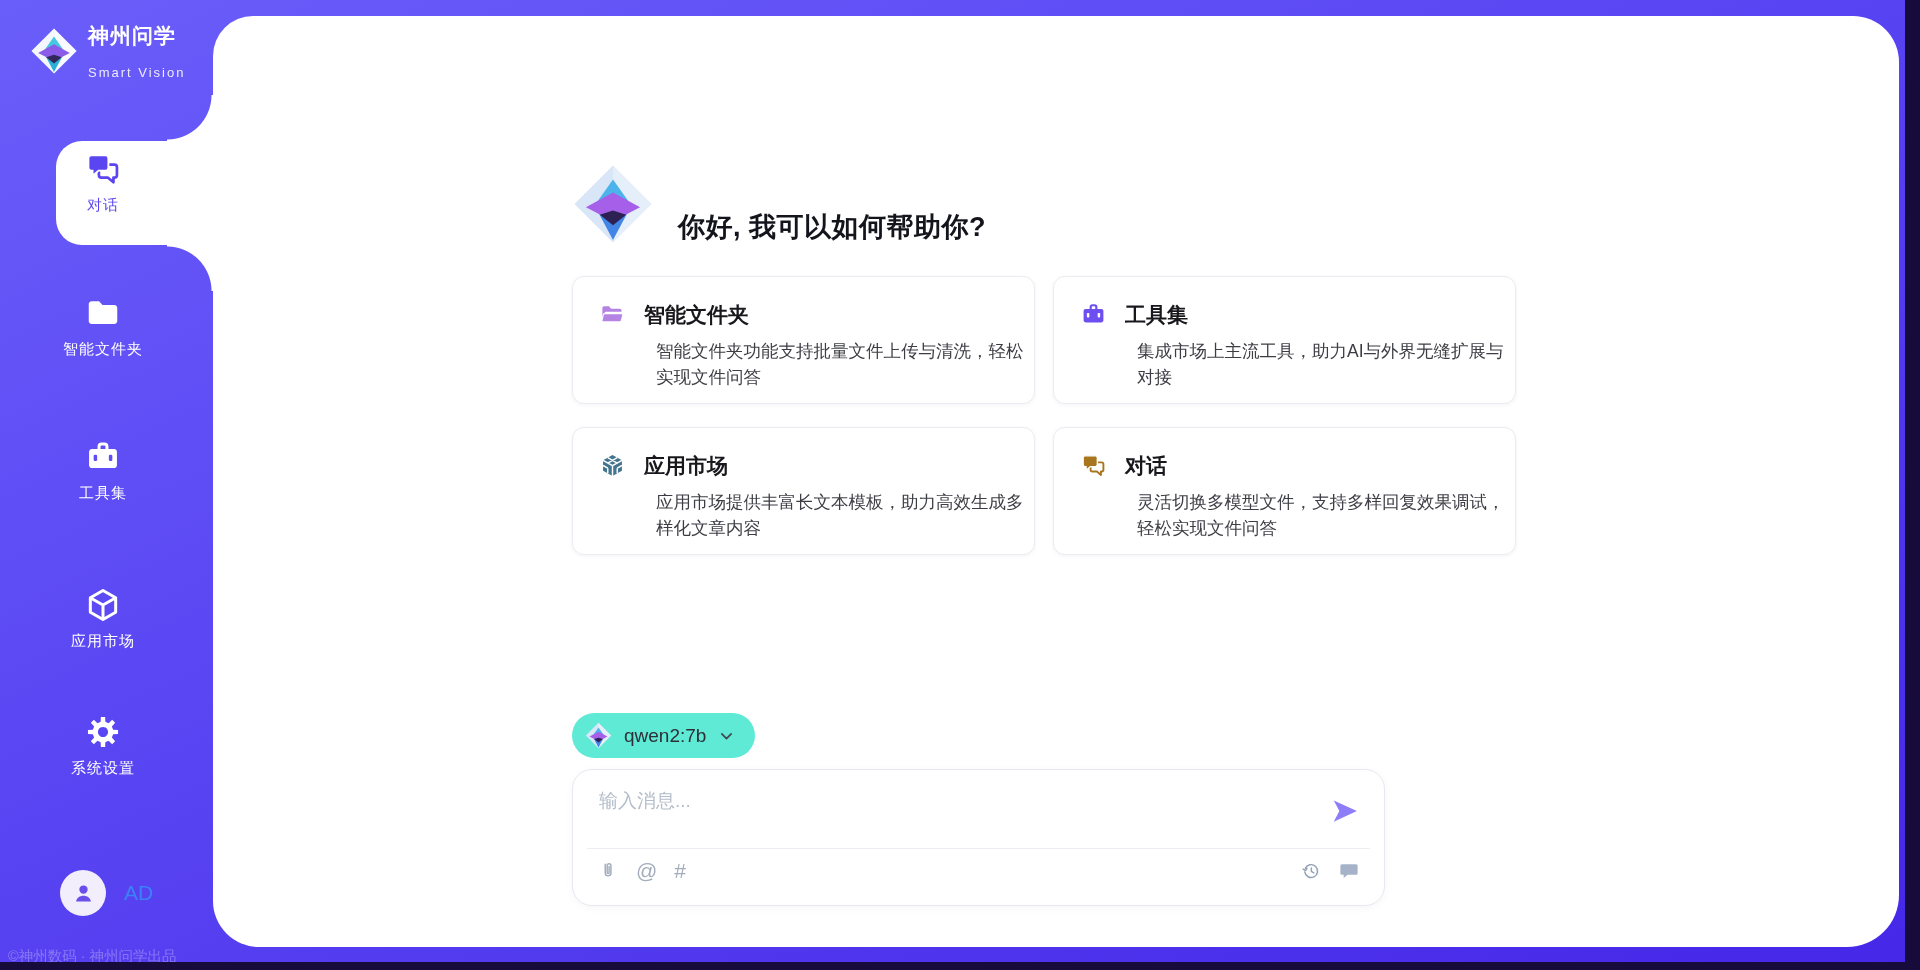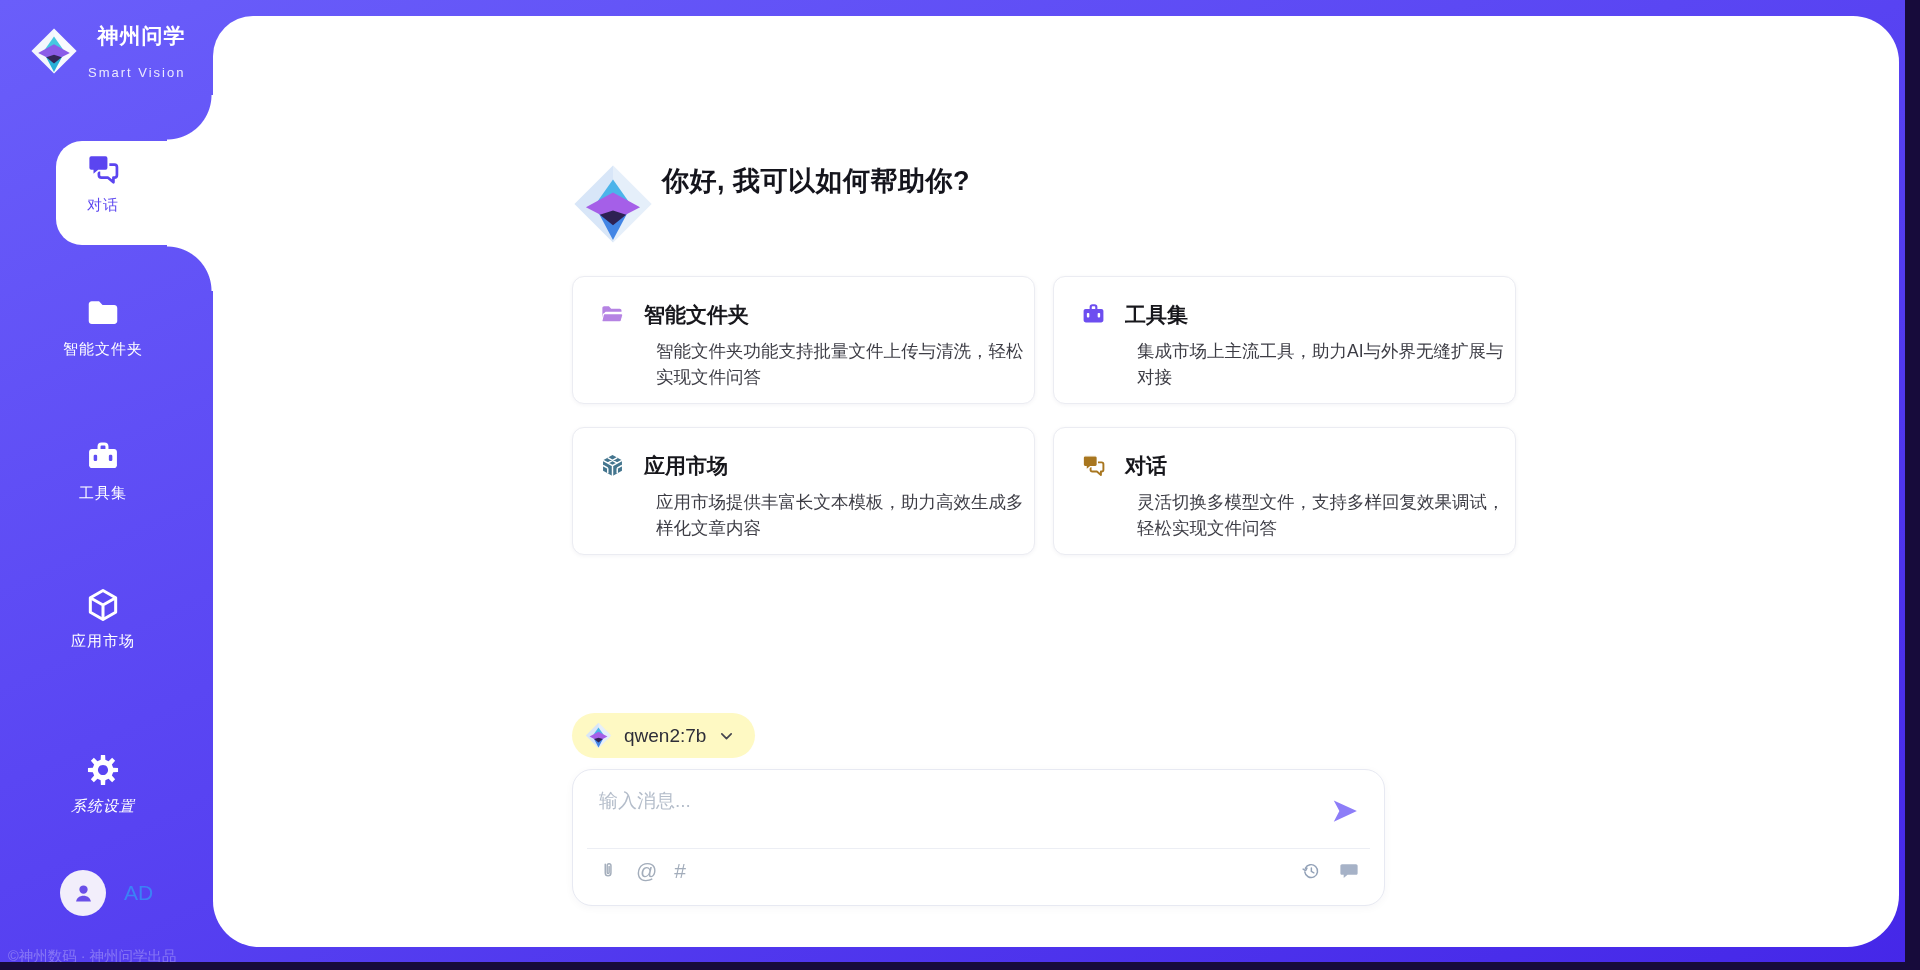--- a/index.html
+++ b/index.html
@@ -16,61 +16,61 @@
   
   .main-panel {
     position:absolute; left:213px; top:16px; width:1686px; height:931px;
     background:#ffffff; border-radius:40px 46px 52px 46px; z-index:1;
   }
 
   
   .sidebar { position:absolute; left:0; top:0; width:213px; height:100%; z-index:2; }
   .logo { position:absolute; left:30px; top:22px; display:flex; align-items:center; gap:10px; }
   .logo .diamond { width:48px; height:48px; }
-  .brand-name { font-size:21px; font-weight:700; color:#ffffff; letter-spacing:1px;text-align:right; }
+  .brand-name { font-size:21px; font-weight:700; color:#ffffff; letter-spacing:1px; }
   .brand-sub { font-size:13px; color:rgba(255,255,255,0.88); letter-spacing:2px; margin-top:15px; }
 
   .tab { position:absolute; left:56px; top:141px; width:157px; height:104px;
          background:#fff; border-radius:26px 0 0 26px; }
   .tab-curve { position:absolute; left:167px; width:46px; height:46px; }
   .tab-curve.top { top:95px; background:radial-gradient(circle 46px at 0 0, rgba(255,255,255,0) 44px, #fff 45px); }
   .tab-curve.bottom { top:245px; background:radial-gradient(circle 46px at 0 100%, rgba(255,255,255,0) 44px, #fff 45px); }
 
   .nav-item { position:absolute; left:8px; width:190px; display:flex; flex-direction:column;
               align-items:center; gap:8px; color:#ffffff; cursor:pointer; z-index:3; }
   .nav-item svg { width:38px; height:38px; display:block; }
   .nav-label { font-size:15px; letter-spacing:1px; }
   .nav-item.active { color:#5b45f0; }
   .nav-1 { top:150px; } .nav-2 { top:294px; } .nav-3 { top:438px; }
-  .nav-4 { top:586px; } .nav-5 { top:751px;font-style:italic; }
+  .nav-4 { top:586px; } .nav-5 { top:713px; }
 
   .user-row { position:absolute; left:60px; top:870px; display:flex; align-items:center; gap:18px; }
   .avatar { width:46px; height:46px; border-radius:50%; background:#f2eefb;
             display:flex; align-items:center; justify-content:center; cursor:pointer; }
   .avatar svg { width:27px; height:27px; color:#6a4fe8; }
   .user-label { font-size:21px; color:#3b82f6; }
   .copyright { position:absolute; left:8px; top:926px; font-size:14.5px; color:rgba(235,230,255,0.32); white-space:nowrap;margin-top:21px; }
 
   
-  .greeting { position:absolute; left:572px; top:163px; display:flex; align-items:flex-start; gap:8px; z-index:2; }
+  .greeting { position:absolute; left:572px; top:163px; display:flex; align-items:flex-end; gap:24px; z-index:2; }
   .greeting .diamond { width:82px; height:82px; }
   .greeting h1 { font-size:27px; font-weight:700; color:#14141c; letter-spacing:0.5px; }
 
   .cards { position:absolute; left:572px; top:276px; display:grid;
            grid-template-columns:463px 463px; grid-auto-rows:128px;
            column-gap:18px; row-gap:23px; z-index:2; }
   .card { position:relative; background:#fff; border:1px solid #ebecf2; border-radius:12px;
           box-shadow:0 1px 4px rgba(25,25,70,0.05); cursor:pointer; }
   .card-icon { position:absolute; left:26px; top:24px; width:27px; height:27px; }
   .card-icon svg { width:27px; height:27px; display:block; }
   .card-title { position:absolute; left:71px; top:24px; font-size:21px; font-weight:700; color:#17171c; line-height:27px; }
   .card-desc { position:absolute; left:71px; top:61px; width:376px; font-size:17.5px; line-height:26px; color:#3d3d45;margin-left:12px; }
 
   .model-pill { position:absolute; left:572px; top:713px; height:45px; padding:0 20px 0 13px;
-                background:#fef9c3; border-radius:23px; display:inline-flex; align-items:center;
+                background:#5eead4; border-radius:23px; display:inline-flex; align-items:center;
                 gap:12px; cursor:pointer; z-index:2; }
   .model-pill .diamond { width:27px; height:27px; }
   .model-name { font-size:19px; color:#2e2e38; }
   .model-chevron svg { width:17px; height:17px; color:#45454f; display:block; margin-top:2px; }
 
   .composer { position:absolute; left:572px; top:769px; width:813px; height:137px; background:#fff;
               border:1.5px solid #e7e9f2; border-radius:20px; box-shadow:0 2px 8px rgba(30,30,80,0.04); z-index:2; }
   .composer textarea { position:absolute; left:26px; top:18px; width:840px; height:54px;
               border:none; outline:none; resize:none; font-size:19px; color:#333;
               font-family:"Liberation Sans","DejaVu Sans",sans-serif; background:transparent; }

